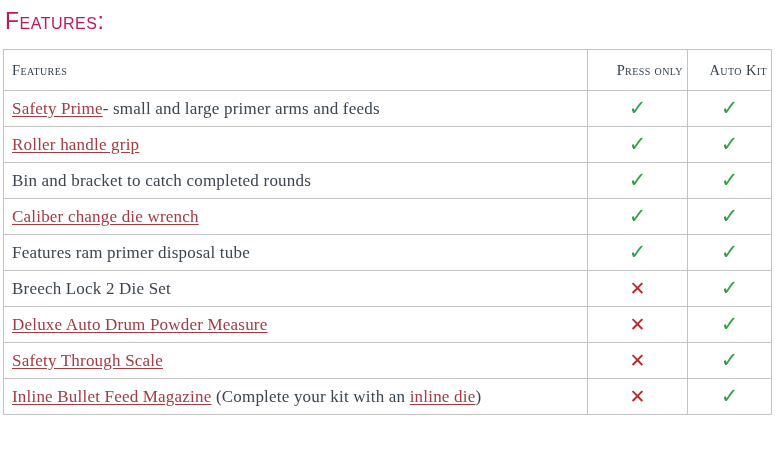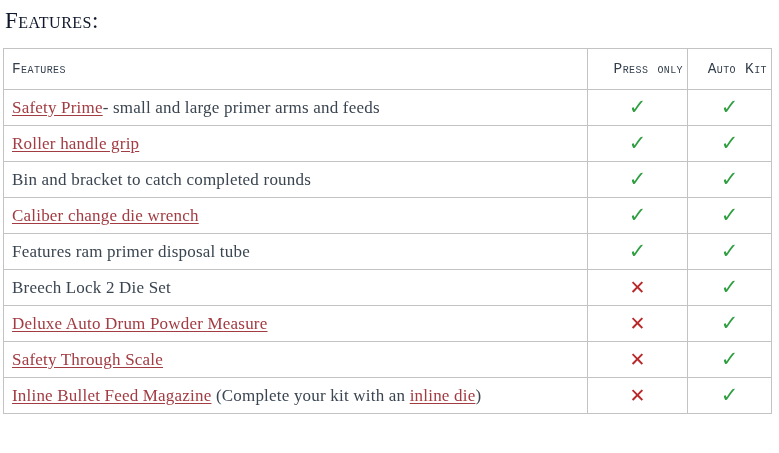--- a/index.html
+++ b/index.html
@@ -1,38 +1,38 @@
 <!DOCTYPE html>
 <html><head>
 <meta charset="utf-8">
 <style>
   html,body{margin:0;padding:0;background:#ffffff;}
   body{font-family:"Liberation Serif",serif;width:779px;height:453px;overflow:hidden;}
   .page{padding:8px 0 0 3px;}
   .page-title{
-    font-family:Liberation Serif, serif;
+    font-family:Liberation Sans, sans-serif;
     font-variant:small-caps;
     font-weight:400;
     font-size:23px;
-    color:#0f172a;
+    color:#be185d;
     letter-spacing:.5px;
     margin:0 0 14px 2px;
   }
   table.features-table{
     border-collapse:collapse;
     table-layout:fixed;
     width:768px;
   }
   .features-table th,.features-table td{
     border:1px solid #c3c3c3;
     background:#ffffff;
   }
   .features-table th{
     height:38px;
-    font-family:Liberation Mono, monospace;
+    font-family:Liberation Serif, serif;
     font-variant:small-caps;
     font-weight:400;
     font-size:14.5px;
     color:#333f4c;
     letter-spacing:.4px;
   }
   th.feature-head{text-align:left;padding-left:8px;}
   th.mark-head{text-align:right;padding:0 4px;}
   td.feature-cell{
     height:35px;

